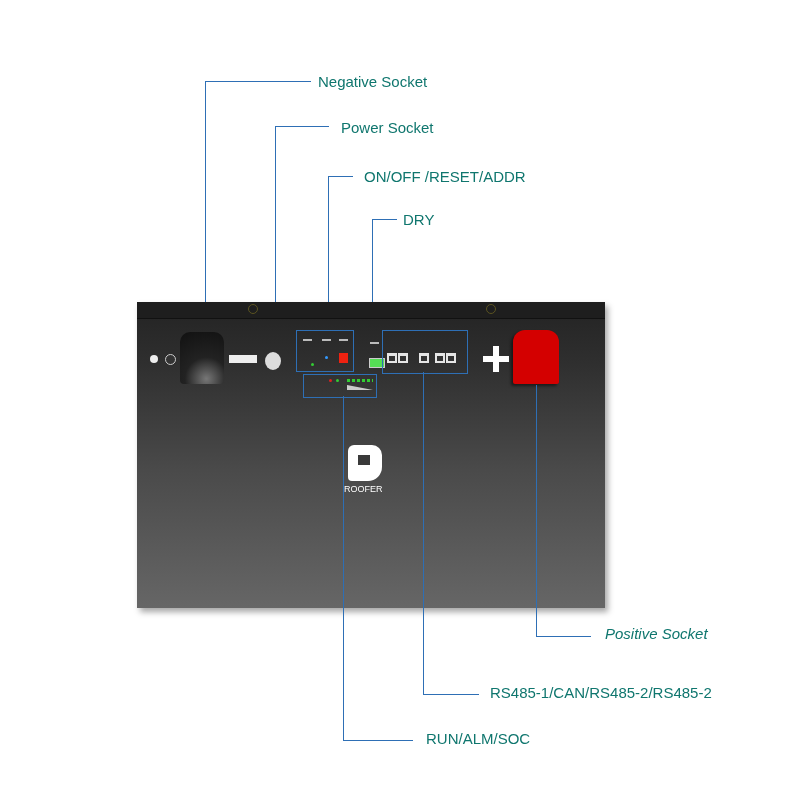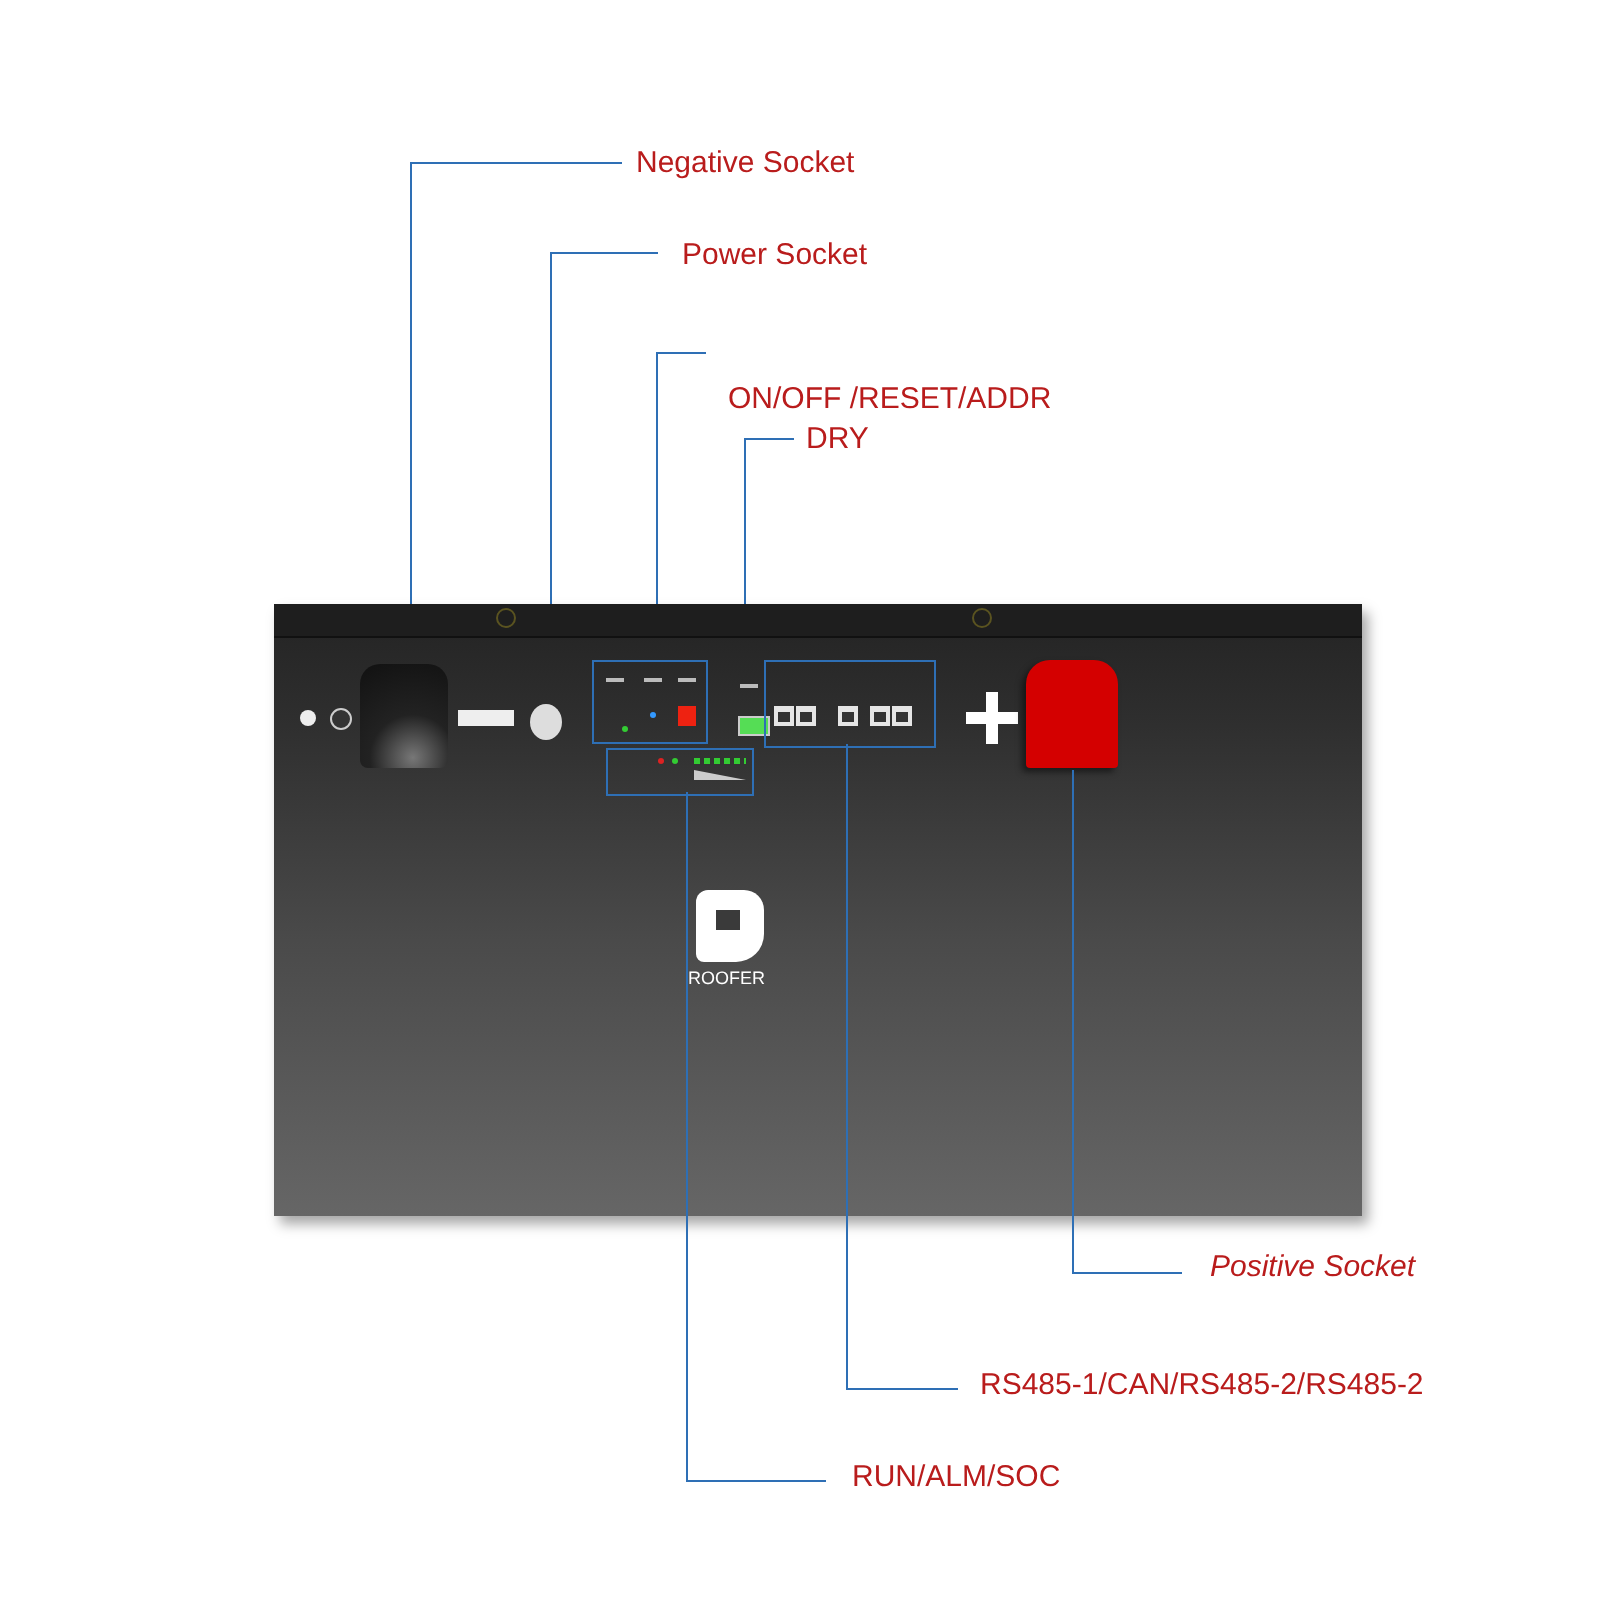--- a/index.html
+++ b/index.html
@@ -1,19 +1,19 @@
 <!DOCTYPE html>
 <html><head>
 <meta charset="utf-8">
 <style>
   html,body{margin:0;padding:0;background:#fff;}
   body{width:800px;height:800px;position:relative;overflow:hidden;font-family:"Liberation Sans","DejaVu Sans",sans-serif;}
-  .lbl{position:absolute;font-size:15px;color:#b91c1c;white-space:nowrap;line-height:1;}
+  .lbl{position:absolute;font-size:15px;color:#0f766e;white-space:nowrap;line-height:1;}
   .ln{position:absolute;background:#2e6fb5;}
-  .panel{position:absolute;left:137px;top:302px;width:544px;height:306px;
+  .panel{position:absolute;left:137px;top:302px;width:468px;height:306px;
     background:linear-gradient(180deg,#232323 0%,#2f2f2f 20%,#4a4a4a 55%,#666 100%);
     box-shadow:3px 4px 6px rgba(0,0,0,0.35);}
   .rim{position:absolute;left:0;top:0;width:100%;height:16px;background:#1e1e1e;border-bottom:1px solid #111;}
   .screwhole{position:absolute;width:8px;height:8px;border:1px solid #5a5320;border-radius:50%;top:2px;}
   .box{position:absolute;border:1px solid #2e6fb5;}
   .neg{position:absolute;left:43px;top:30px;width:44px;height:52px;background:radial-gradient(circle at 60% 90%,#777 0%,#222 40%,#111 100%);border-radius:10px 10px 4px 4px;}
   .negbar{position:absolute;left:92px;top:53px;width:28px;height:8px;background:#eee;}
   .pwr{position:absolute;left:128px;top:50px;width:16px;height:18px;background:#ddd;border-radius:50%;}
   .dot{position:absolute;border-radius:50%;}
   .plus{position:absolute;left:346px;top:44px;width:26px;height:26px;}
@@ -25,21 +25,21 @@
   .tiny{position:absolute;width:9px;height:2px;background:#bbb;}
   .logo{position:absolute;left:211px;top:143px;width:34px;height:36px;background:#fff;border-radius:6px 10px 14px 4px;}
   .logo i{position:absolute;left:10px;top:10px;width:12px;height:10px;background:#3a3a3a;}
   .logotxt{position:absolute;left:207px;top:182px;font-size:9px;color:#fff;letter-spacing:0;}
 </style>
 </head>
 <body>
 
 <div class="lbl" style="left:318px;top:74px;">Negative Socket</div>
 <div class="lbl" style="left:341px;top:120px;">Power Socket</div>
-<div class="lbl" style="left:364px;top:169px;margin-top:23px;">ON/OFF /RESET/ADDR</div>
+<div class="lbl" style="left:364px;top:169px;">ON/OFF /RESET/ADDR</div>
 <div class="lbl" style="left:403px;top:212px;">DRY</div>
 <div class="lbl" style="left:605px;top:626px;font-style:italic;">Positive Socket</div>
 <div class="lbl" style="left:490px;top:685px;">RS485-1/CAN/RS485-2/RS485-2</div>
 <div class="lbl" style="left:426px;top:731px;">RUN/ALM/SOC</div>
 
 <div>
   <div class="ln" style="left:205px;top:81px;width:106px;height:1px;"></div>
   <div class="ln" style="left:205px;top:81px;width:1px;height:250px;"></div>
 </div>
 <div>

